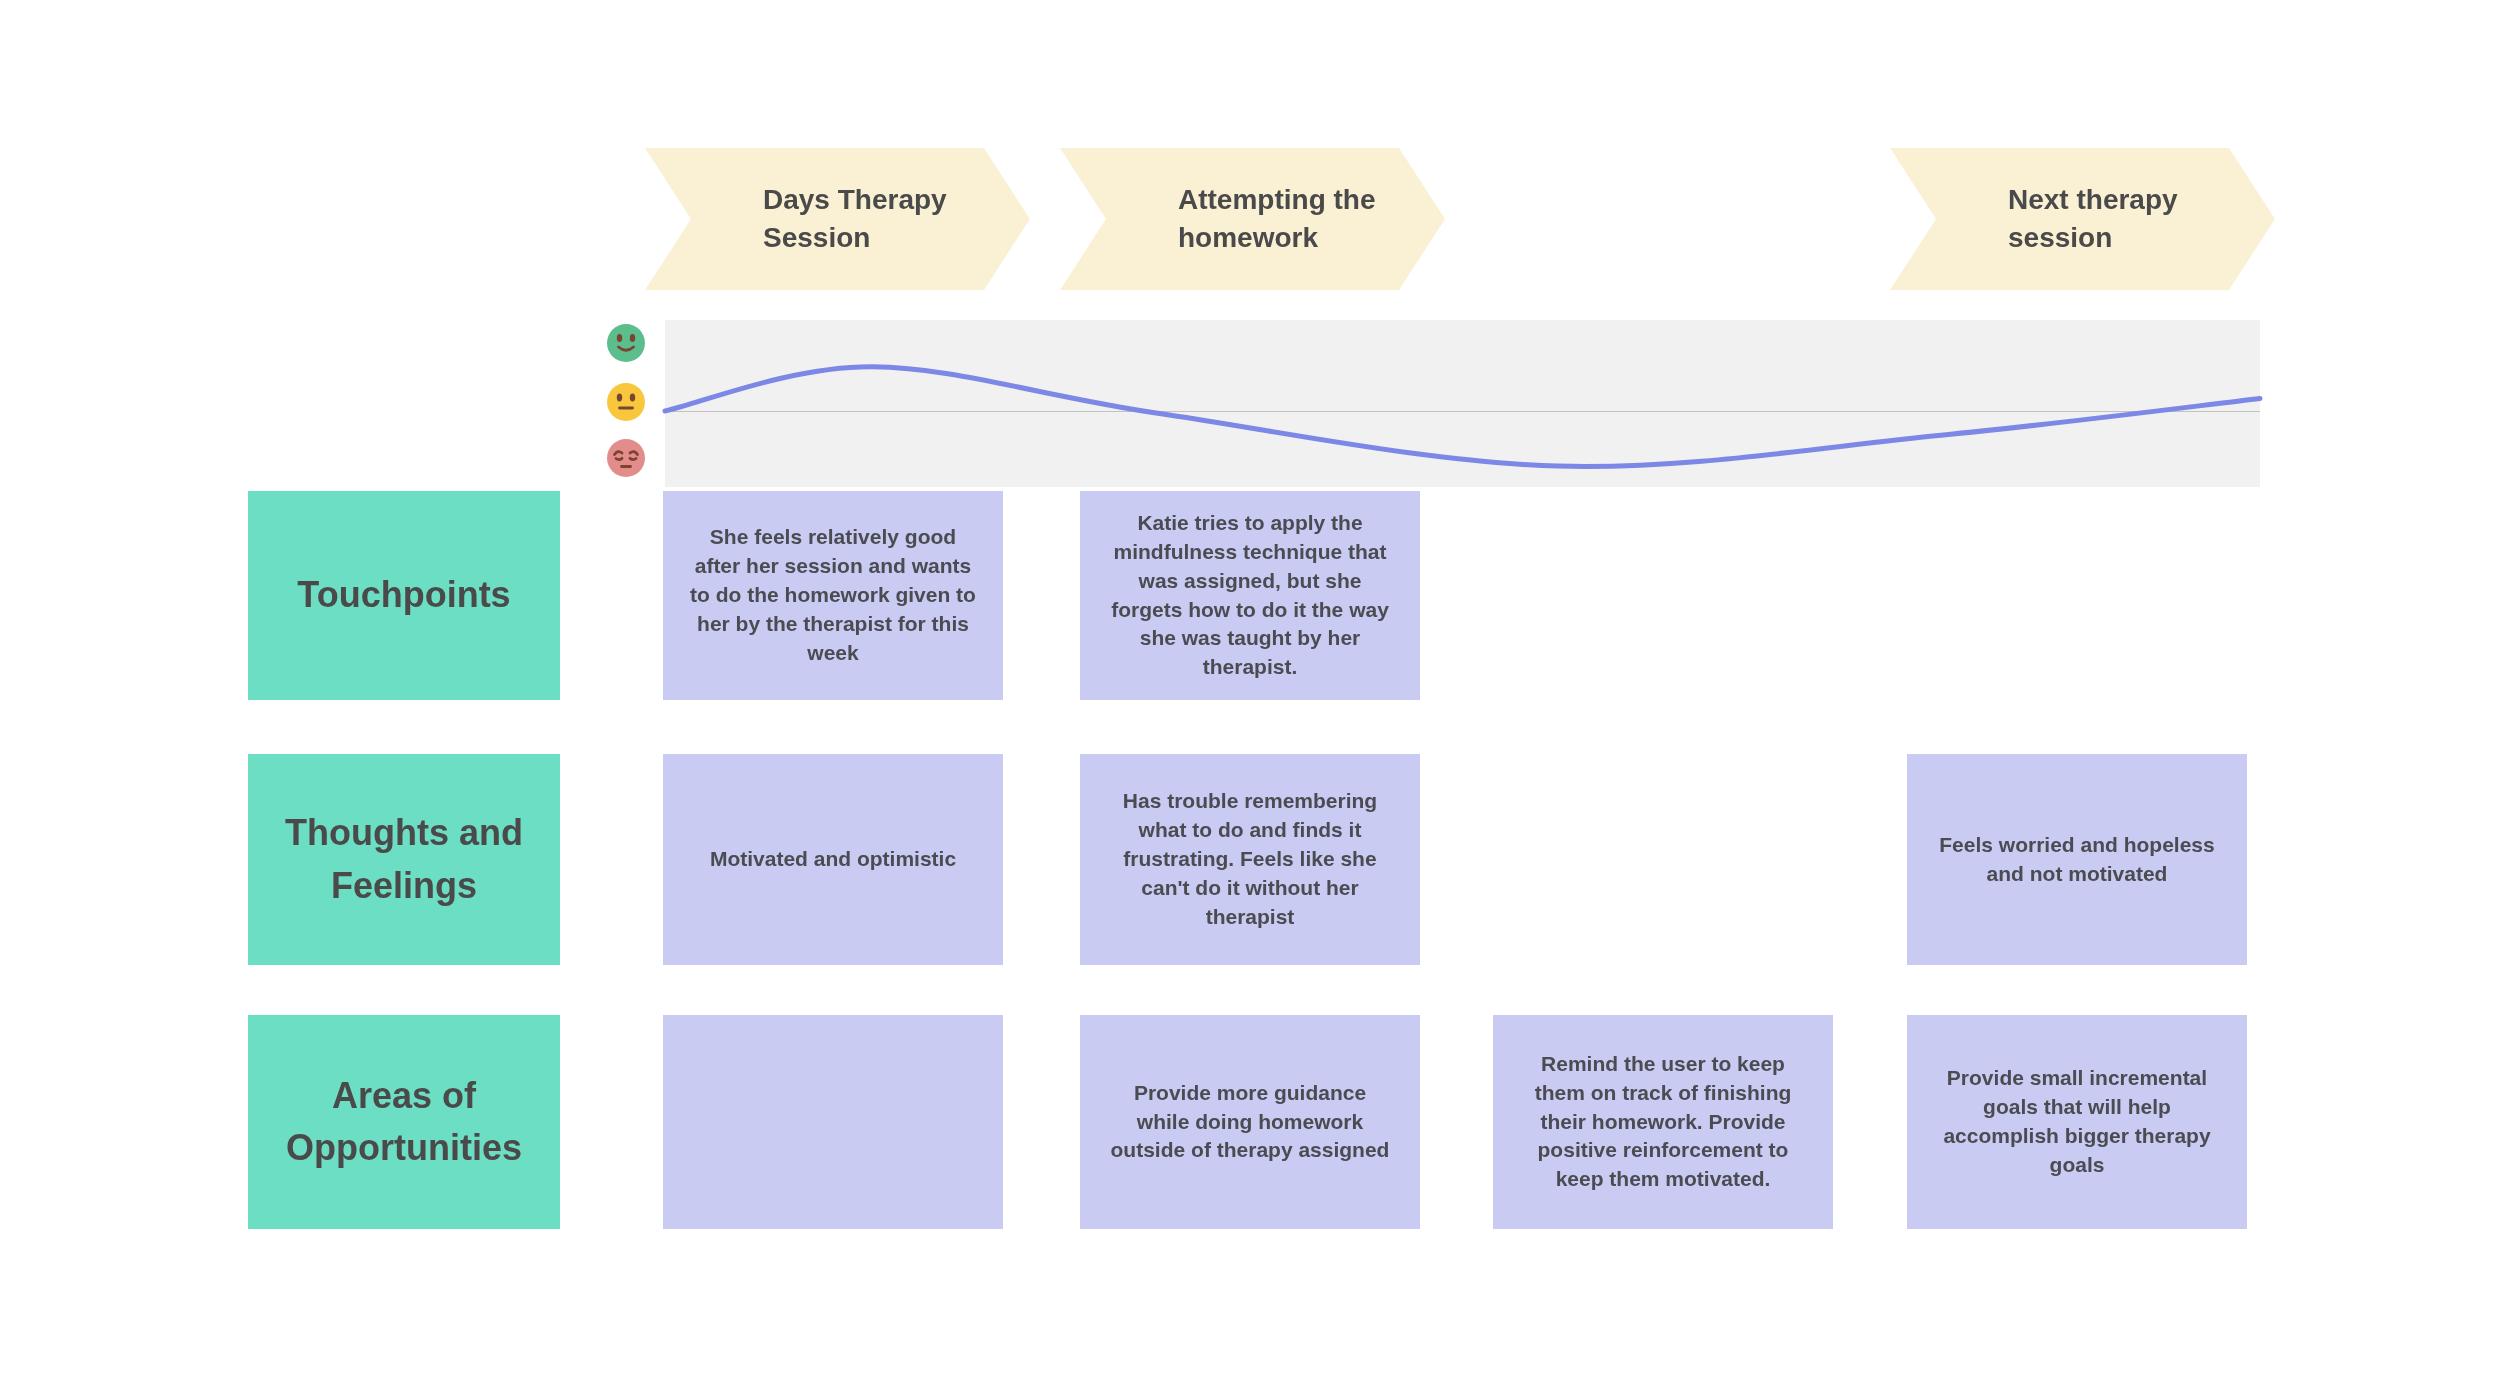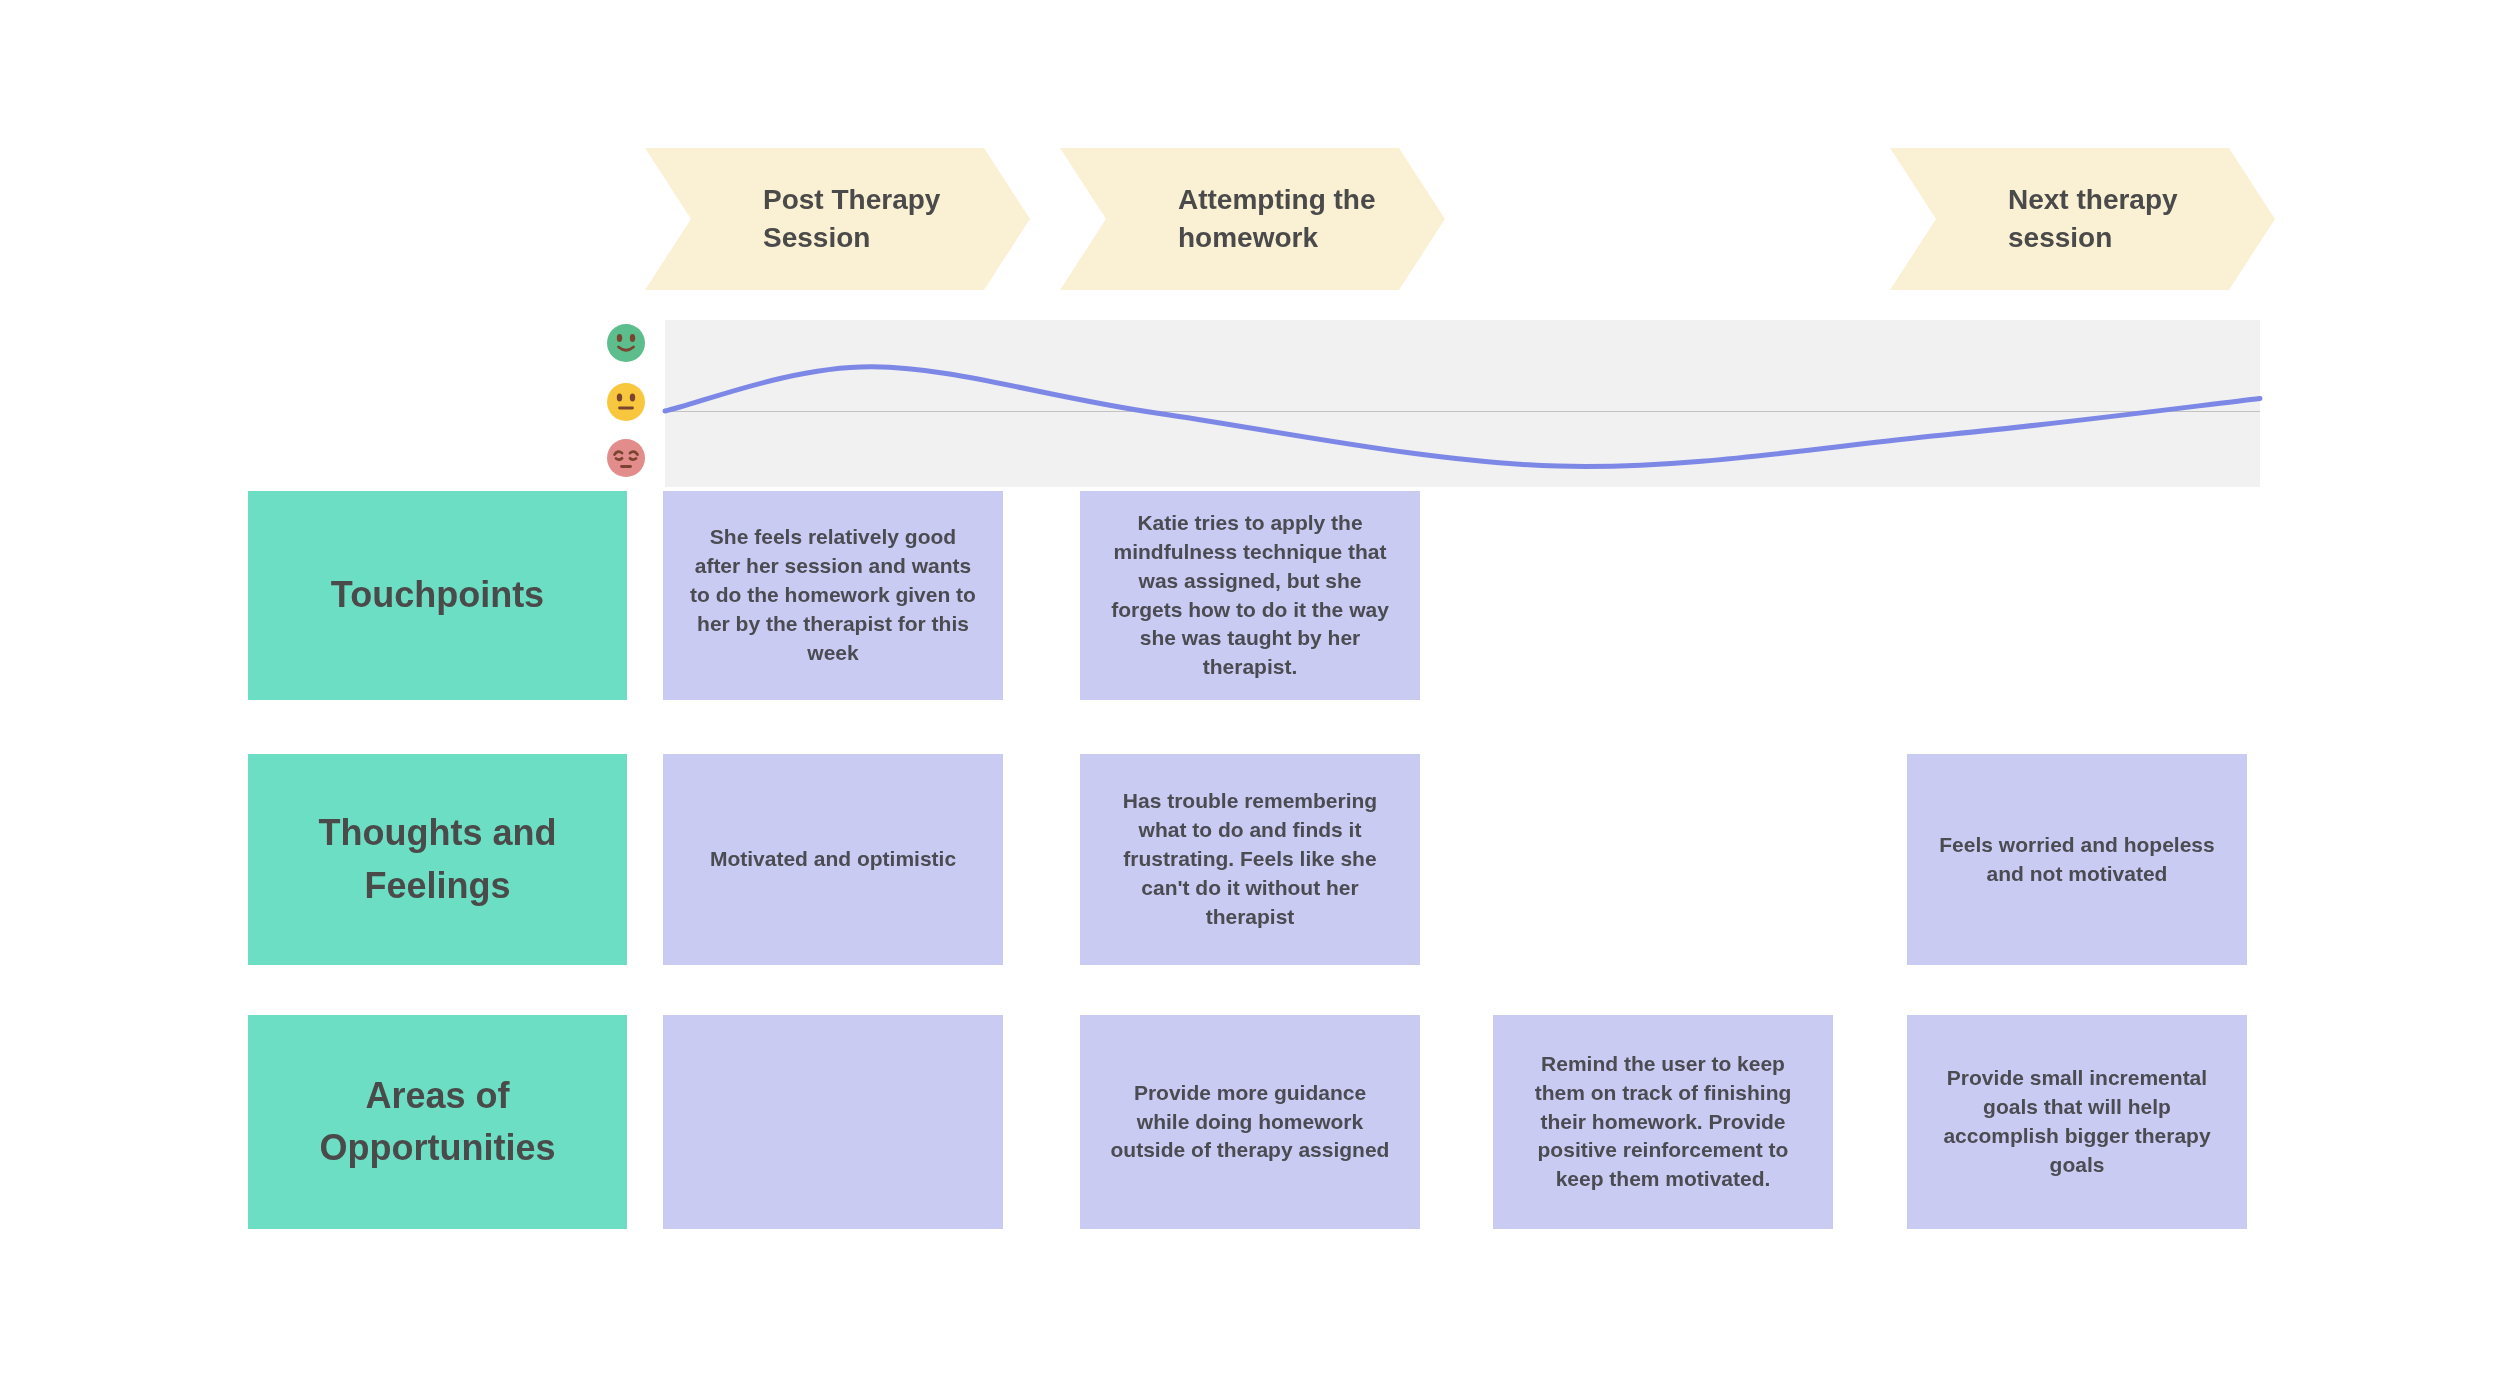--- a/index.html
+++ b/index.html
@@ -30,21 +30,21 @@
   }
   .midline{
     position:absolute;left:0;top:91px;width:100%;height:1px;
     background:var(--graph_midline,#C2C2C2);
   }
   .curve-svg{position:absolute;left:0;top:0;overflow:visible;}
   .emoji{position:absolute;left:607px;width:38px;height:38px;}
   .e0{top:324px}.e1{top:383px}.e2{top:439px}
   
   .rowlabel{
-    position:absolute;left:248px;width:379px;
+    position:absolute;left:248px;width:312px;
     background:var(--row_label_bg,#6CDEC3);
     display:flex;align-items:center;justify-content:center;text-align:center;
     font-size:36px;font-weight:700;line-height:1.45;
     color:var(--text_dark,#4A4A4A);
     padding:16px 30px;box-sizing:border-box;
   }
   .card{
     position:absolute;width:340px;
     background:var(--card_bg,#C9CBF2);
     display:flex;align-items:center;justify-content:center;text-align:center;
@@ -58,21 +58,21 @@
   .c0{left:663px}.c1{left:1080px}.c2{left:1493px}.c3{left:1907px}
   .f{fill:var(--emoji_feature,#7A4430);}
   .s{stroke:var(--emoji_feature,#7A4430);stroke-width:2.8;fill:none;stroke-linecap:round;}
 </style>
 </head>
 <body>
 
 <div id="canvas">
 
   <div class="phase p0">
-    <div class="phase-label">Post Therapy Session</div>
+    <div class="phase-label">Days Therapy Session</div>
   </div>
   <div class="phase p1">
     <div class="phase-label">Attempting the homework</div>
   </div>
   <div class="phase p3">
     <div class="phase-label">Next therapy session</div>
   </div>
 
   <svg class="emoji e0" viewBox="0 0 38 38">
     <circle cx="19" cy="19" r="19" style="fill:var(--emoji_happy,#5CBE8D)"></circle>

